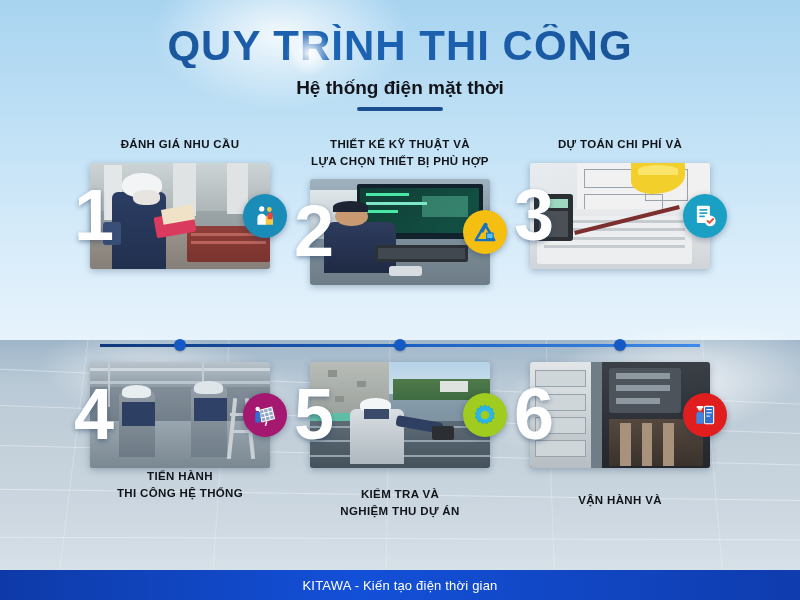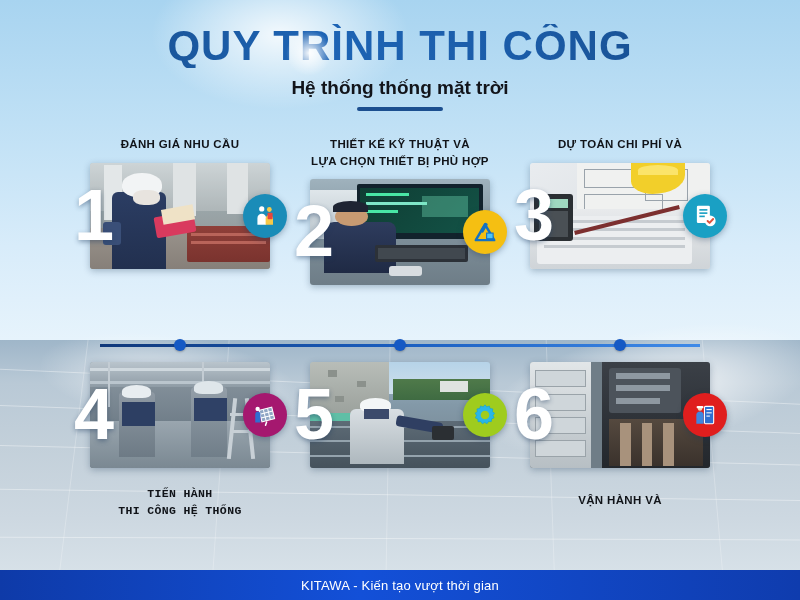--- a/index.html
+++ b/index.html
@@ -125,21 +125,21 @@
     <div class="panel-vline" style="left:390px; transform:rotate(1deg);"></div>
     <div class="panel-vline" style="left:545px; transform:rotate(-2deg);"></div>
     <div class="panel-vline" style="left:700px; transform:rotate(-5deg);"></div>
   </div>
   <div class="glare"></div>
   <div class="glare2"></div>
 
   <div class="header">
     <div class="title-flare"></div>
     <div class="title">QUY TRÌNH THI CÔNG</div>
-    <div class="subtitle">Hệ thống thống mặt trời</div>
+    <div class="subtitle">Hệ thống điện mặt thời</div>
     <div class="title-rule"></div>
   </div>
 
   <div class="row row-top">
 
     <div class="step">
       <div class="caption">
         <span>ĐÁNH GIÁ NHU CẦU</span>
       </div>
       <div class="photo-wrap">
@@ -280,21 +280,21 @@
               <line x1="16" y1="6.5" x2="16" y2="17.5" stroke="#ffffff" stroke-width="0.9"></line>
               <line x1="8" y1="10.2" x2="20" y2="10.2" stroke="#ffffff" stroke-width="0.9"></line>
               <line x1="8" y1="13.9" x2="20" y2="13.9" stroke="#ffffff" stroke-width="0.9"></line>
             </g>
             <path d="M13.5 18.5l-1 3" stroke="#ffffff" stroke-width="1.4" stroke-linecap="round"></path>
             <circle cx="5.2" cy="6.4" r="2" fill="#ffffff"></circle>
             <path d="M3 19v-7.4c0-1.7 1-2.8 2.4-2.8s2.4 1.1 2.4 2.8V19z" fill="#2f6fd0"></path>
           </svg>
         </div>
       </div>
-      <div class="caption" style="margin-top:18px;font-family:Liberation Mono, monospace;">
+      <div class="caption" style="">
         <span>TIẾN HÀNH</span>
         <span>THI CÔNG HỆ THỐNG</span>
       </div>
     </div>
 
     <div class="step">
       <div class="photo-wrap" style="margin-top:0;">
         <div class="photo" style="background:linear-gradient(180deg,#9fb8c8 0%,#8399a8 40%,#73828d 100%);">
           <i style="left:0;top:0;width:44%;height:52%;background:linear-gradient(180deg,#b8bdb8,#9aa09b);"></i>
           <i style="left:10%;top:8%;width:5%;height:6%;background:#8b918c;"></i>
@@ -315,20 +315,24 @@
           <i style="left:68%;top:60%;width:12%;height:14%;background:#2b2f33;border-radius:2px;"></i>
         </div>
         <div class="num">5</div>
         <div class="badge" style="background:#9fcc1e;">
           <svg viewBox="0 0 24 24" aria-hidden="true">
             <path d="M12 2.6l1.6 1.9 2.4-.8.7 2.4 2.5.3-.4 2.5 2 1.5-1.5 2 1.1 2.2-2.3 1-.3 2.5-2.5-.2-1.4 2.1-2.2-1.2-2.1 1.3-1.5-2-2.5.1-.2-2.5-2.3-1.1 1.2-2.2-1.4-2.1 2-1.4-.3-2.5 2.5-.4.8-2.4 2.4.9z" fill="#29b6e8" stroke="#12a0d8" stroke-width="0.6"></path>
             <circle cx="12" cy="12" r="4" fill="#9fcc1e"></circle>
           </svg>
         </div>
       </div>
+      <div class="caption" style="margin-top:18px;">
+        <span>KIỂM TRA VÀ</span>
+        <span>NGHIỆM THU DỰ ÁN</span>
+      </div>
     </div>
 
     <div class="step">
       <div class="photo-wrap" style="margin-top:0;">
         <div class="photo" style="background:linear-gradient(180deg,#8f9aa2 0%,#6b7780 55%,#4f5a63 100%);">
           <i style="left:0;top:0;width:34%;height:100%;background:linear-gradient(180deg,#e2e6e8,#b7bfc4);"></i>
           <i style="left:3%;top:8%;width:28%;height:16%;background:#cfd6da;border:1px solid #9aa3a9;"></i>
           <i style="left:3%;top:30%;width:28%;height:16%;background:#cfd6da;border:1px solid #9aa3a9;"></i>
           <i style="left:3%;top:52%;width:28%;height:16%;background:#cfd6da;border:1px solid #9aa3a9;"></i>
           <i style="left:3%;top:74%;width:28%;height:16%;background:#cfd6da;border:1px solid #9aa3a9;"></i>
@@ -356,16 +360,16 @@
           </svg>
         </div>
       </div>
       <div class="caption" style="margin-top:24px;">
         <span>VẬN HÀNH VÀ</span>
       </div>
     </div>
   </div>
 
   <div class="footer">
-    <div class="footer-text">KITAWA - Kiến tạo vượt thời gian</div>
+    <div class="footer-text">KITAWA - Kiến tạo điện thời gian</div>
   </div>
 
 </div>
 
 </body></html>

